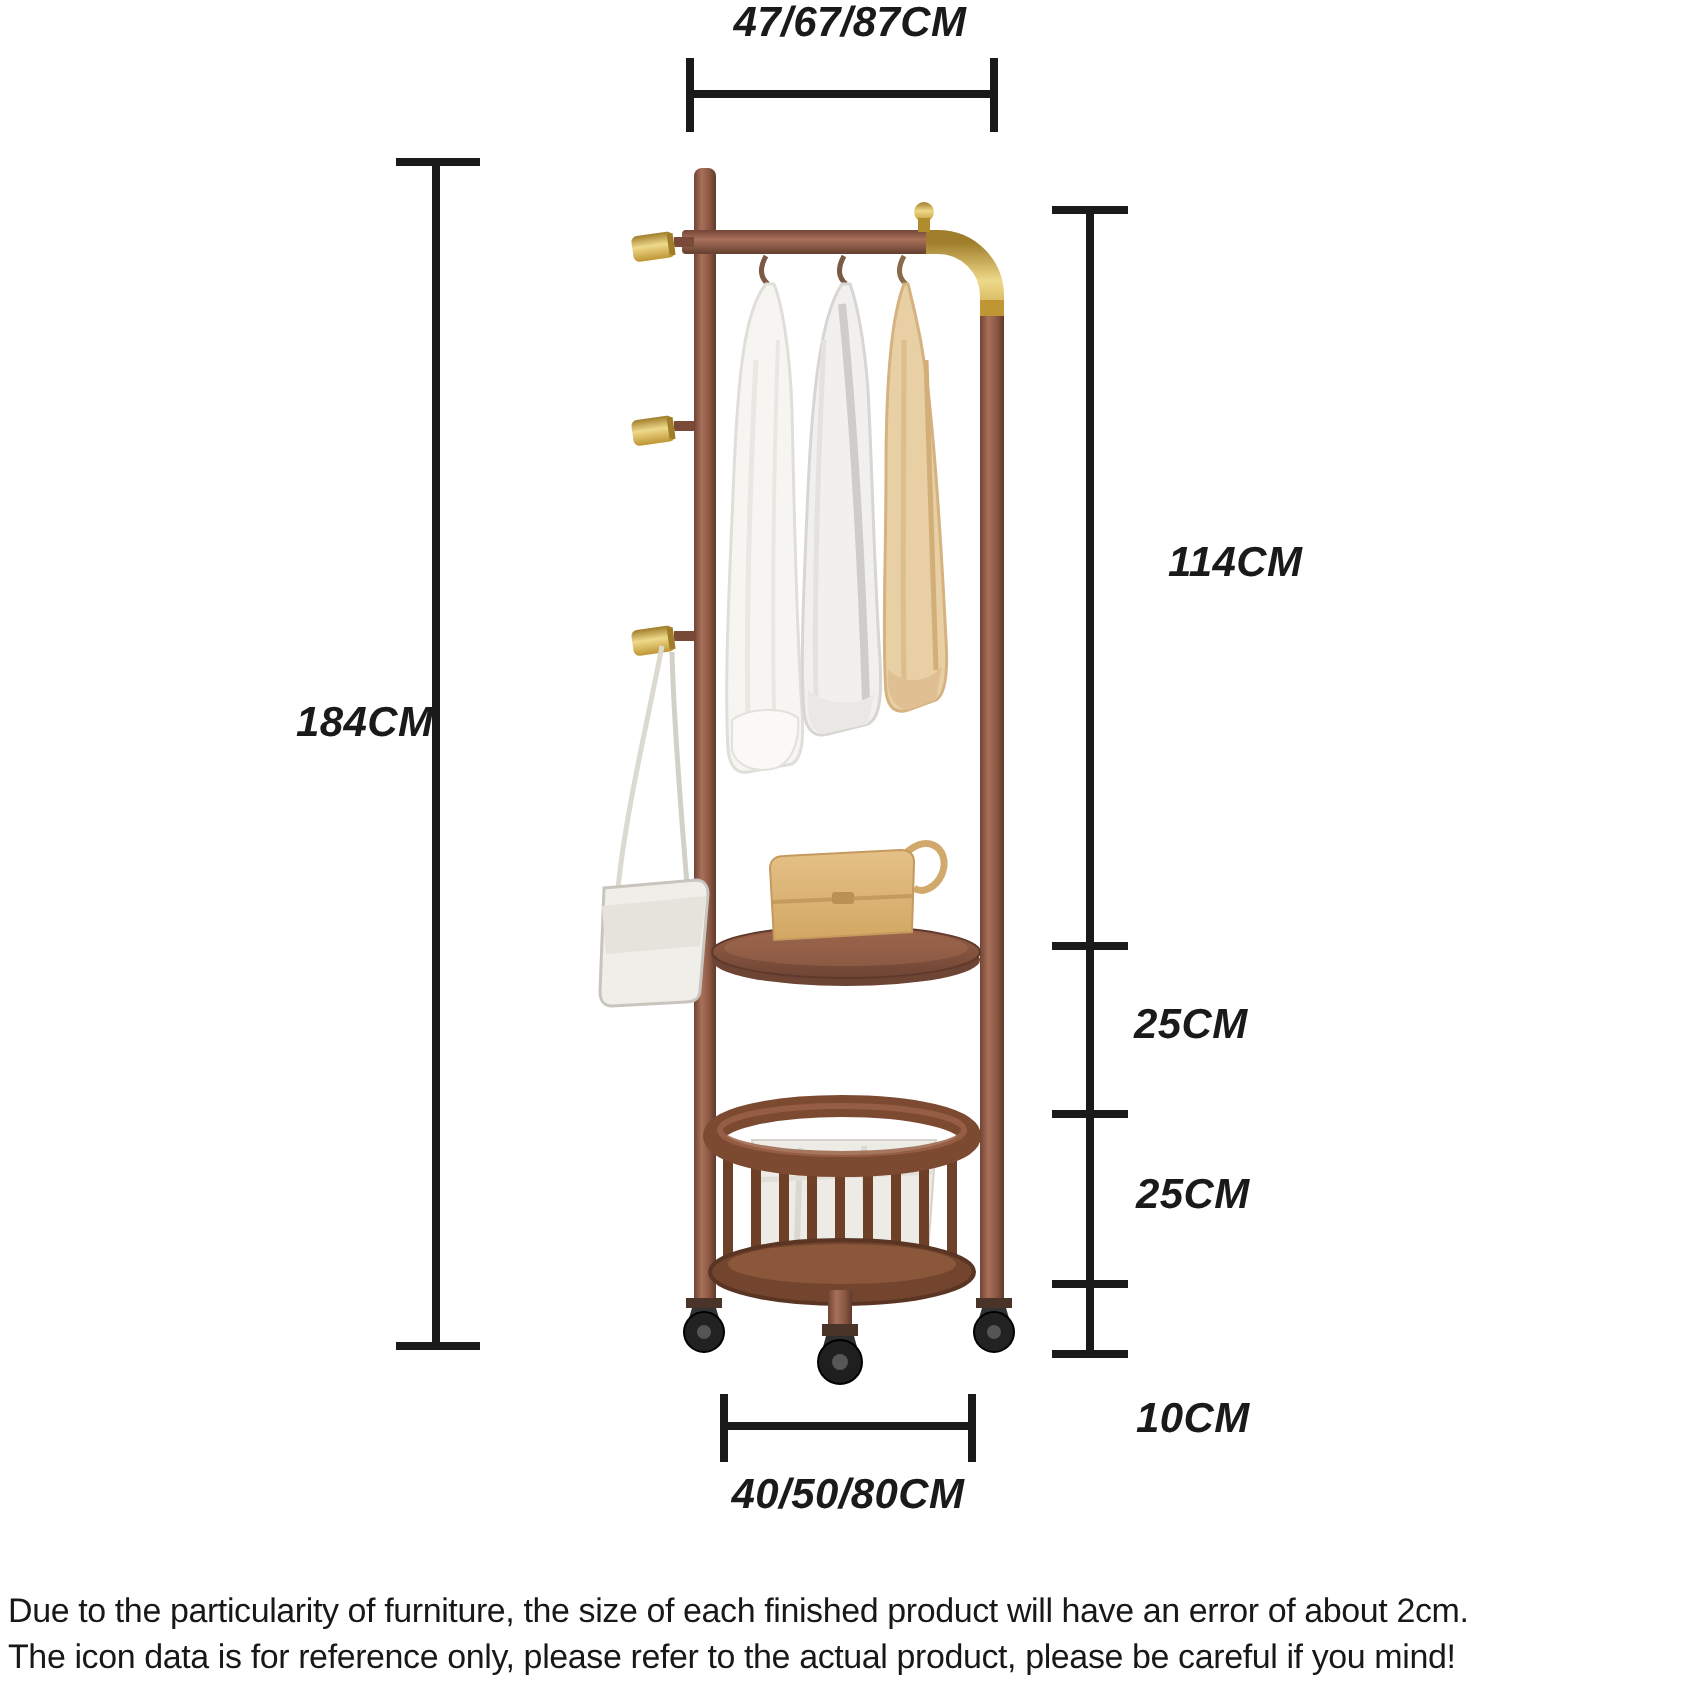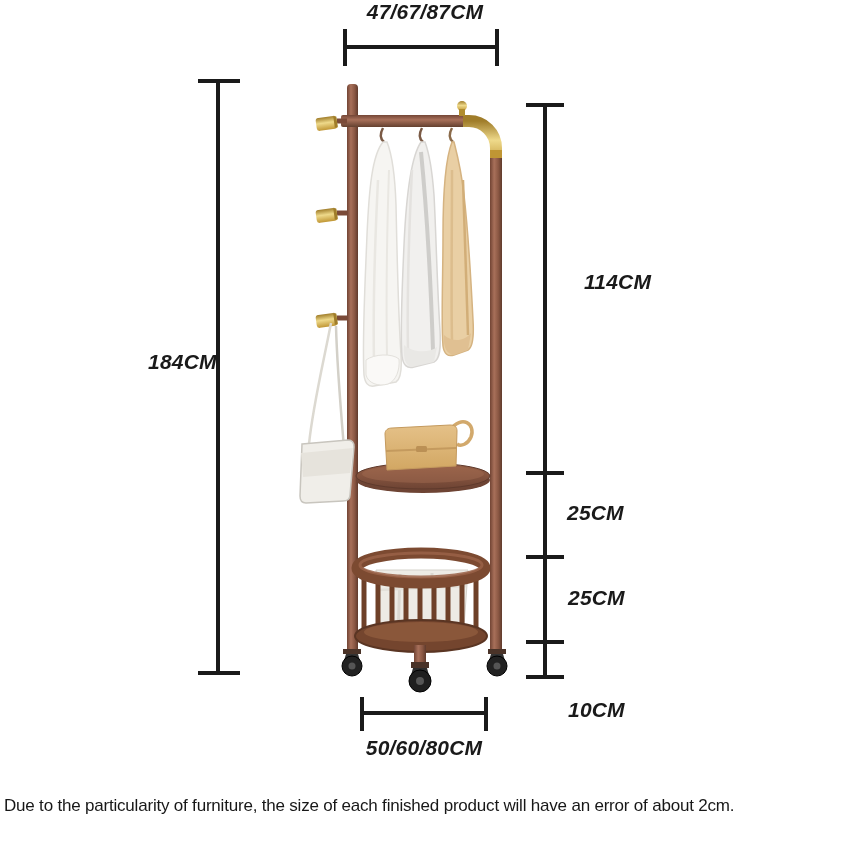--- a/index.html
+++ b/index.html
@@ -237,20 +237,21 @@
 
   <div class="dim-label big" style="left:345px;top:0px;width:160px;text-align:center;">47/67/87CM</div>
 
   <div class="dim-label big" style="left:148px;top:350px;">184CM</div>
 
   <div class="dim-label big" style="left:584px;top:270px;">114CM</div>
   <div class="dim-label big" style="left:567px;top:501px;">25CM</div>
   <div class="dim-label big" style="left:568px;top:586px;">25CM</div>
   <div class="dim-label big" style="left:568px;top:650px;margin-top:48px;">10CM</div>
 
-  <div class="dim-label big" style="left:344px;top:736px;width:160px;text-align:center;">50/60/80CM</div>
+  <div class="dim-label big" style="left:344px;top:736px;width:160px;text-align:center;">40/50/80CM</div>
 
 
   <div class="disclaimer">
     <div>Due to the particularity of furniture, the size of each finished product will have an error of about 2cm.</div>
+    <div>The icon data is for reference only, please refer to the actual product, please be careful if you mind!</div>
   </div>
 
 </div>
 
 </body></html>

